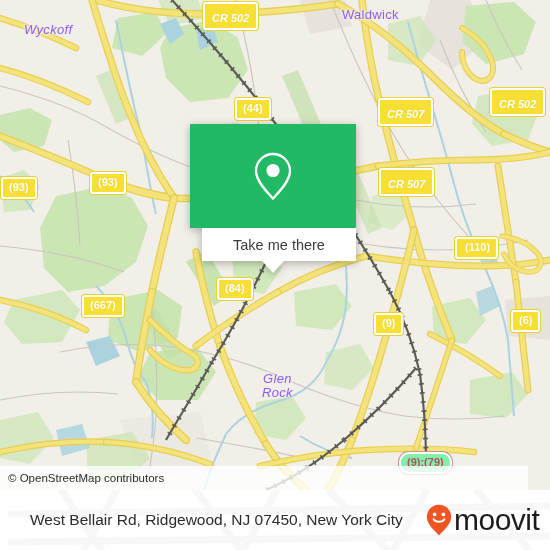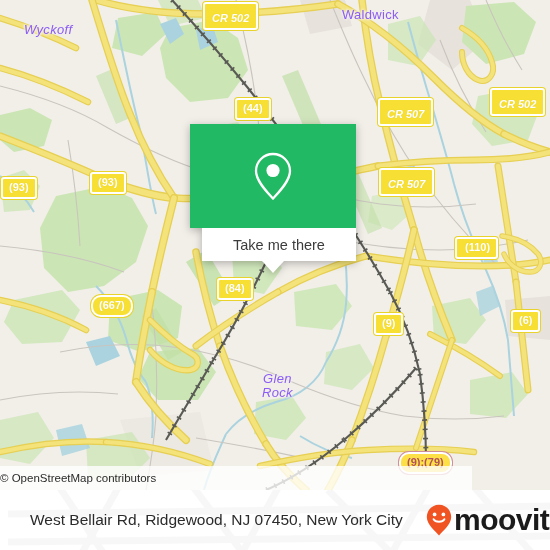--- a/index.html
+++ b/index.html
@@ -44,35 +44,36 @@
     font-size: 11px;
     font-weight: bold;
     line-height: 1;
     padding: 3px 6px 4px 6px;
     white-space: nowrap;
     box-shadow: 0 0 0 1px #e8d32c;
     text-shadow: 0 0 1px #e0c71f;
   }
   .shield.big { font-size: 11px; padding: 9px 7px 4px 7px; font-style: italic; }
   .shield.rose {
-    background: #fde047;
+    background: #86efac;
     border: 2px solid #ffffff;
     border-radius: 10px;
     box-shadow: 0 0 0 1px #cf8f98;
     color: #b1505e;
     text-shadow: none;
   }
 
   
   .attribution {
     position: absolute;
     left: 0; bottom: 0;
-    width: 472px; height: 24px;
+    width: 528px; height: 24px;
     background: rgba(255,255,255,0.78);
     display: flex; align-items: center;
+    padding-left: 8px;
     font-size: 11.5px;
     color: #2b2b2b;
   }
 
   
   .callout {
     position: absolute;
     left: 190px; top: 124px;
     width: 166px;
     filter: drop-shadow(0 2px 4px rgba(0,0,0,0.28));
@@ -127,21 +128,21 @@
   }
   .footer-logo {
     position: relative;
     display: flex; align-items: center;
     margin-left: 4px;
     z-index: 2;
   }
   .logo-mark { width: 26px; height: 32px; display: block; }
   .logo-text {
     font-size: 30px; color: #1c1c1c;
-    letter-spacing: -.5px; font-weight: 700;
+    letter-spacing: -.5px; font-weight: 400;
     margin-left: 2px;
   }
 </style>
 </head>
 <body>
 
 <div id="app">
 
   <div class="map">
 
@@ -434,21 +435,21 @@
     <div class="city-label center" style="left:262px;top:372px;font-style:italic;">Glen
 Rock</div>
 
     <div class="shield big" style="left:203px;top:2px;">CR 502</div>
     <div class="shield big" style="left:490px;top:88px;">CR 502</div>
     <div class="shield big" style="left:378px;top:98px;">CR 507</div>
     <div class="shield big" style="left:379px;top:168px;">CR 507</div>
     <div class="shield" style="left:235px;top:98px;">(44)</div>
     <div class="shield" style="left:1px;top:177px;">(93)</div>
     <div class="shield" style="left:90px;top:172px;">(93)</div>
-    <div class="shield" style="left:91px;top:295px;border-radius:10px;">(667)</div>
+    <div class="shield" style="left:82px;top:295px;">(667)</div>
     <div class="shield" style="left:203px;top:278px;margin-left:14px;">(84)</div>
     <div class="shield" style="left:455px;top:237px;padding-left:8px;">(110)</div>
     <div class="shield" style="left:374px;top:313px;">(9)</div>
     <div class="shield" style="left:511px;top:310px;">(6)</div>
     <div class="shield rose" style="left:399px;top:452px;">(9);(79)</div>
 
     <div class="callout">
       <div class="callout-top">
         <svg class="pin-icon" viewBox="0 0 44 52">
           <path d="M22 4 C31.4 4 39 11.6 39 21 C39 31 28 42 22 48.5 C16 42 5 31 5 21 C5 11.6 12.6 4 22 4 Z" fill="none" stroke="#ffffff" stroke-width="2.3"></path>

